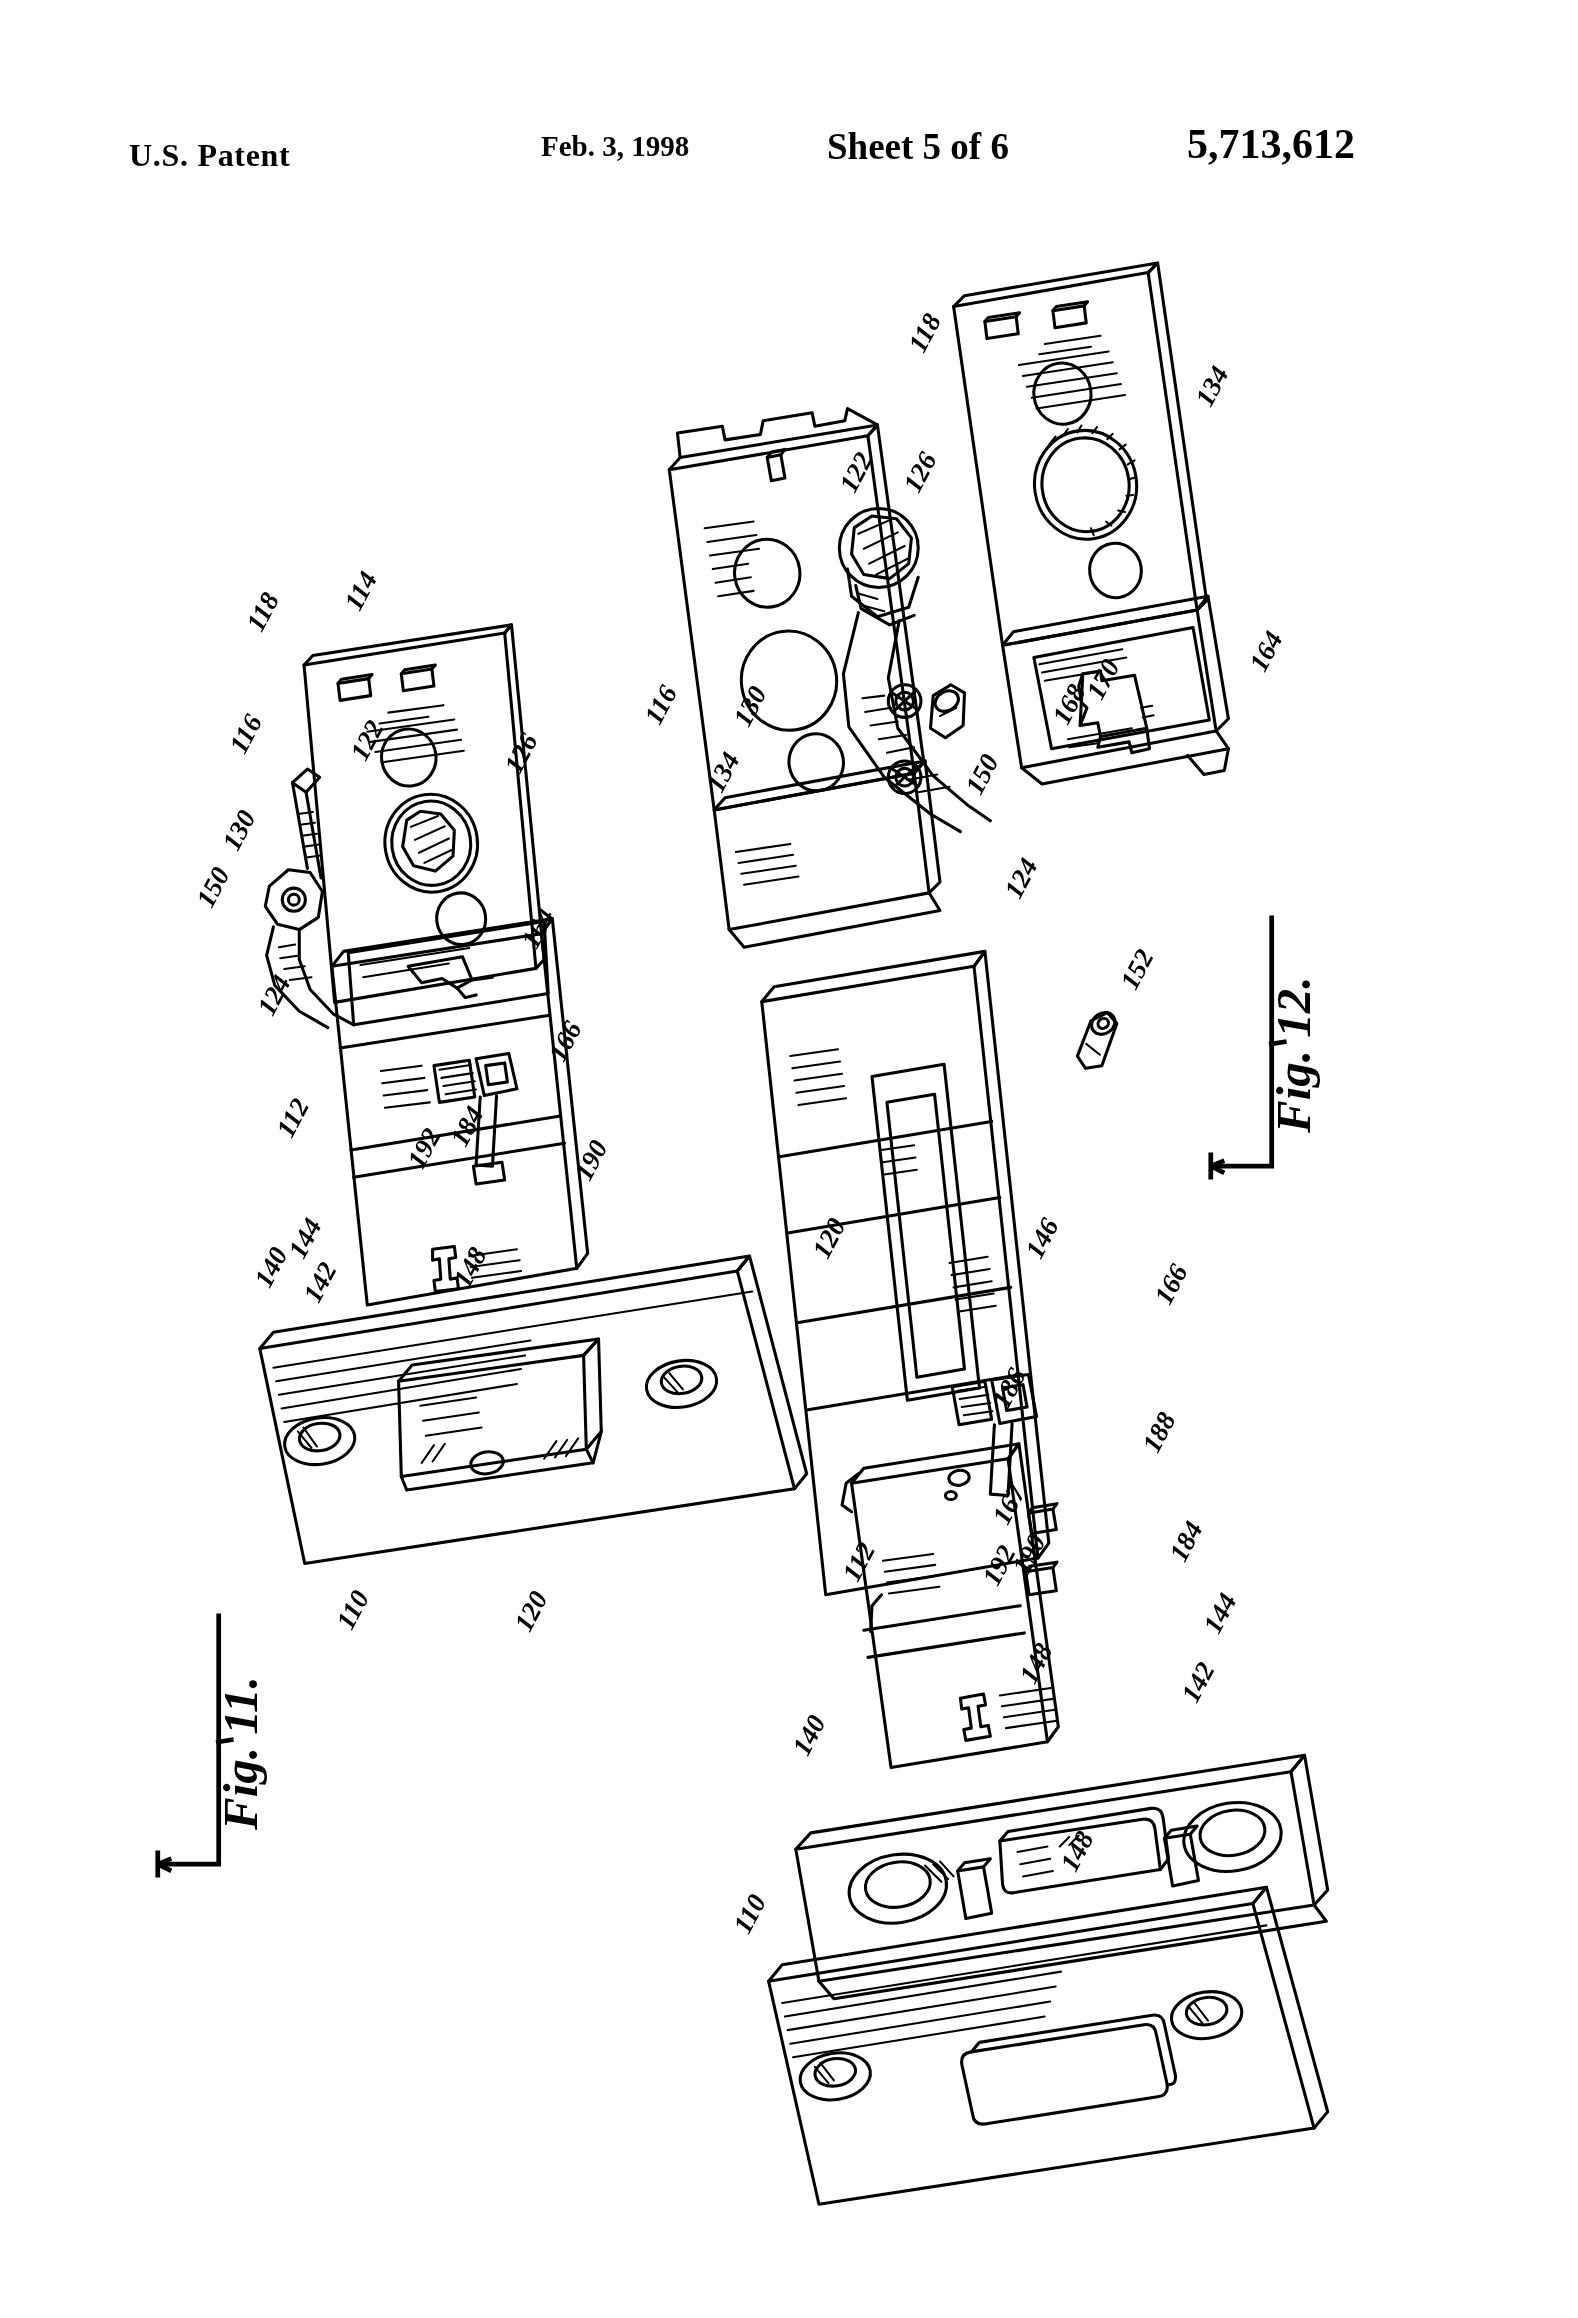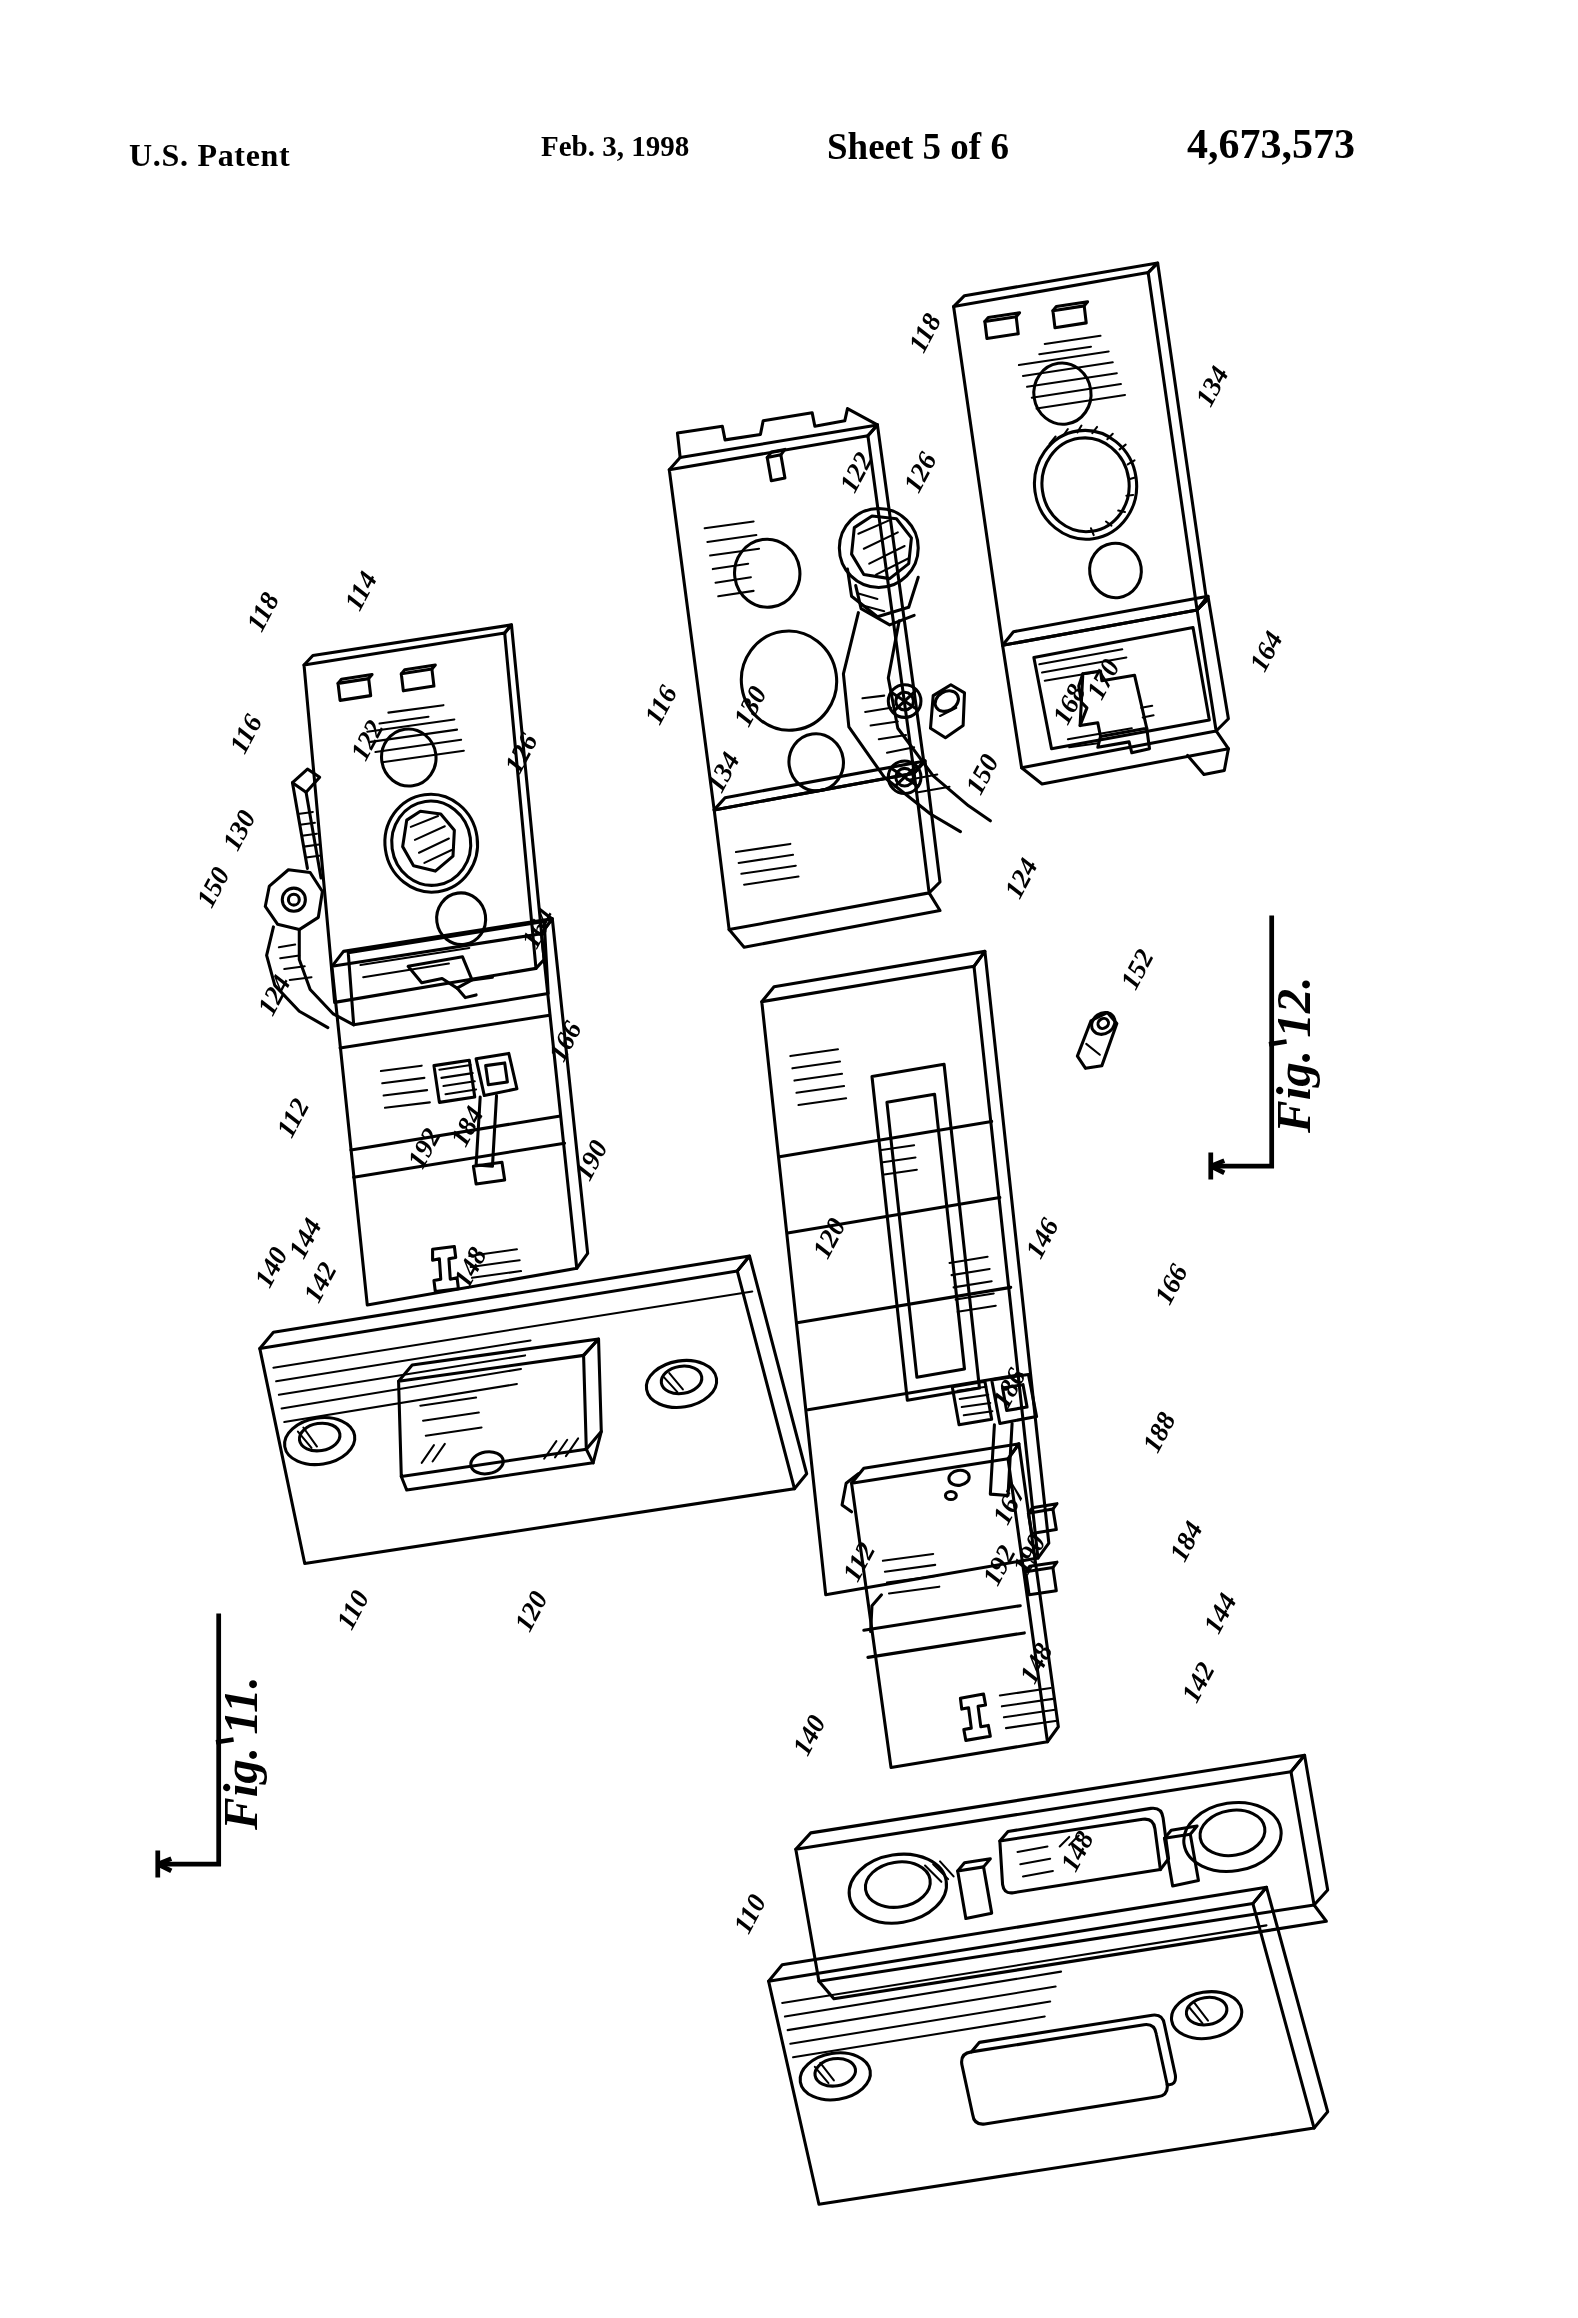--- a/index.html
+++ b/index.html
@@ -36,21 +36,21 @@
           font-style:italic;font-weight:bold;font-size:49px;
           white-space:nowrap;transform-origin:left top;}
 </style>
 </head>
 <body>
 
 <div id="header">
   <div id="hdr-title">U.S. Patent</div>
   <div id="hdr-date">Feb. 3, 1998</div>
   <div id="hdr-sheet">Sheet 5 of 6</div>
-  <div id="hdr-patno">4,673,573</div>
+  <div id="hdr-patno">5,713,612</div>
 </div>
 
 <div id="sheet">
 
 <svg width="1578" height="2319" viewBox="0 0 2320 3408" fill="none" stroke="#000" stroke-width="4.5" stroke-linecap="round" stroke-linejoin="round">
 
   <g>
 
     <g>
       <path d="M447 977 L742 930 L788 1423 L492 1473 Z"></path>

